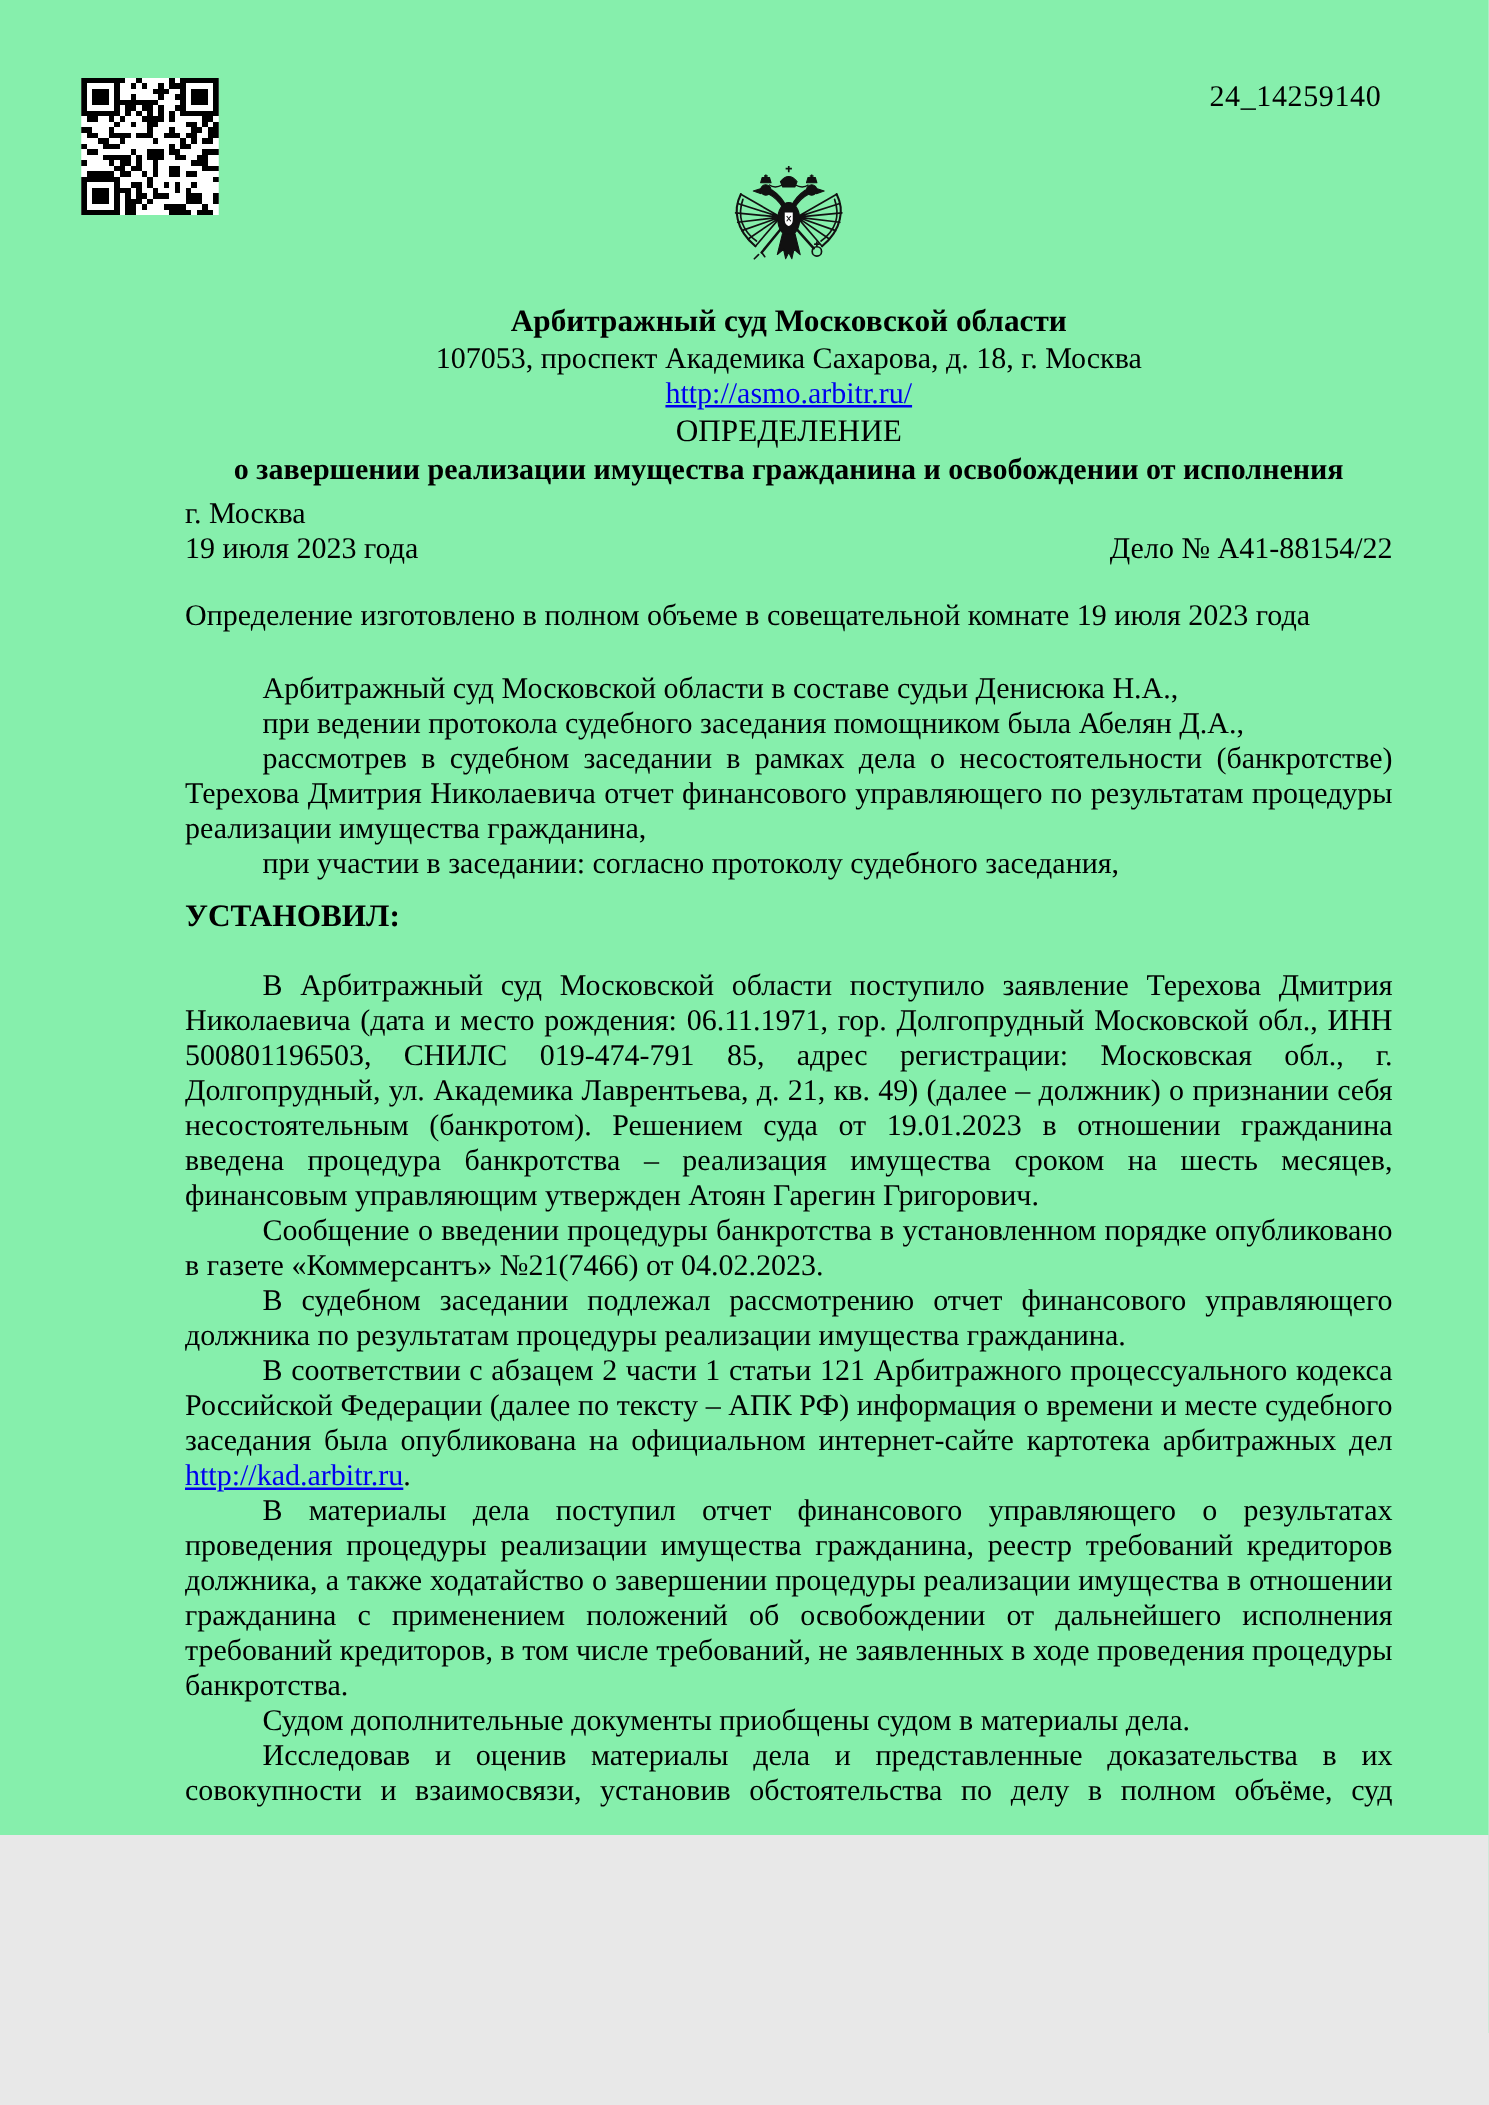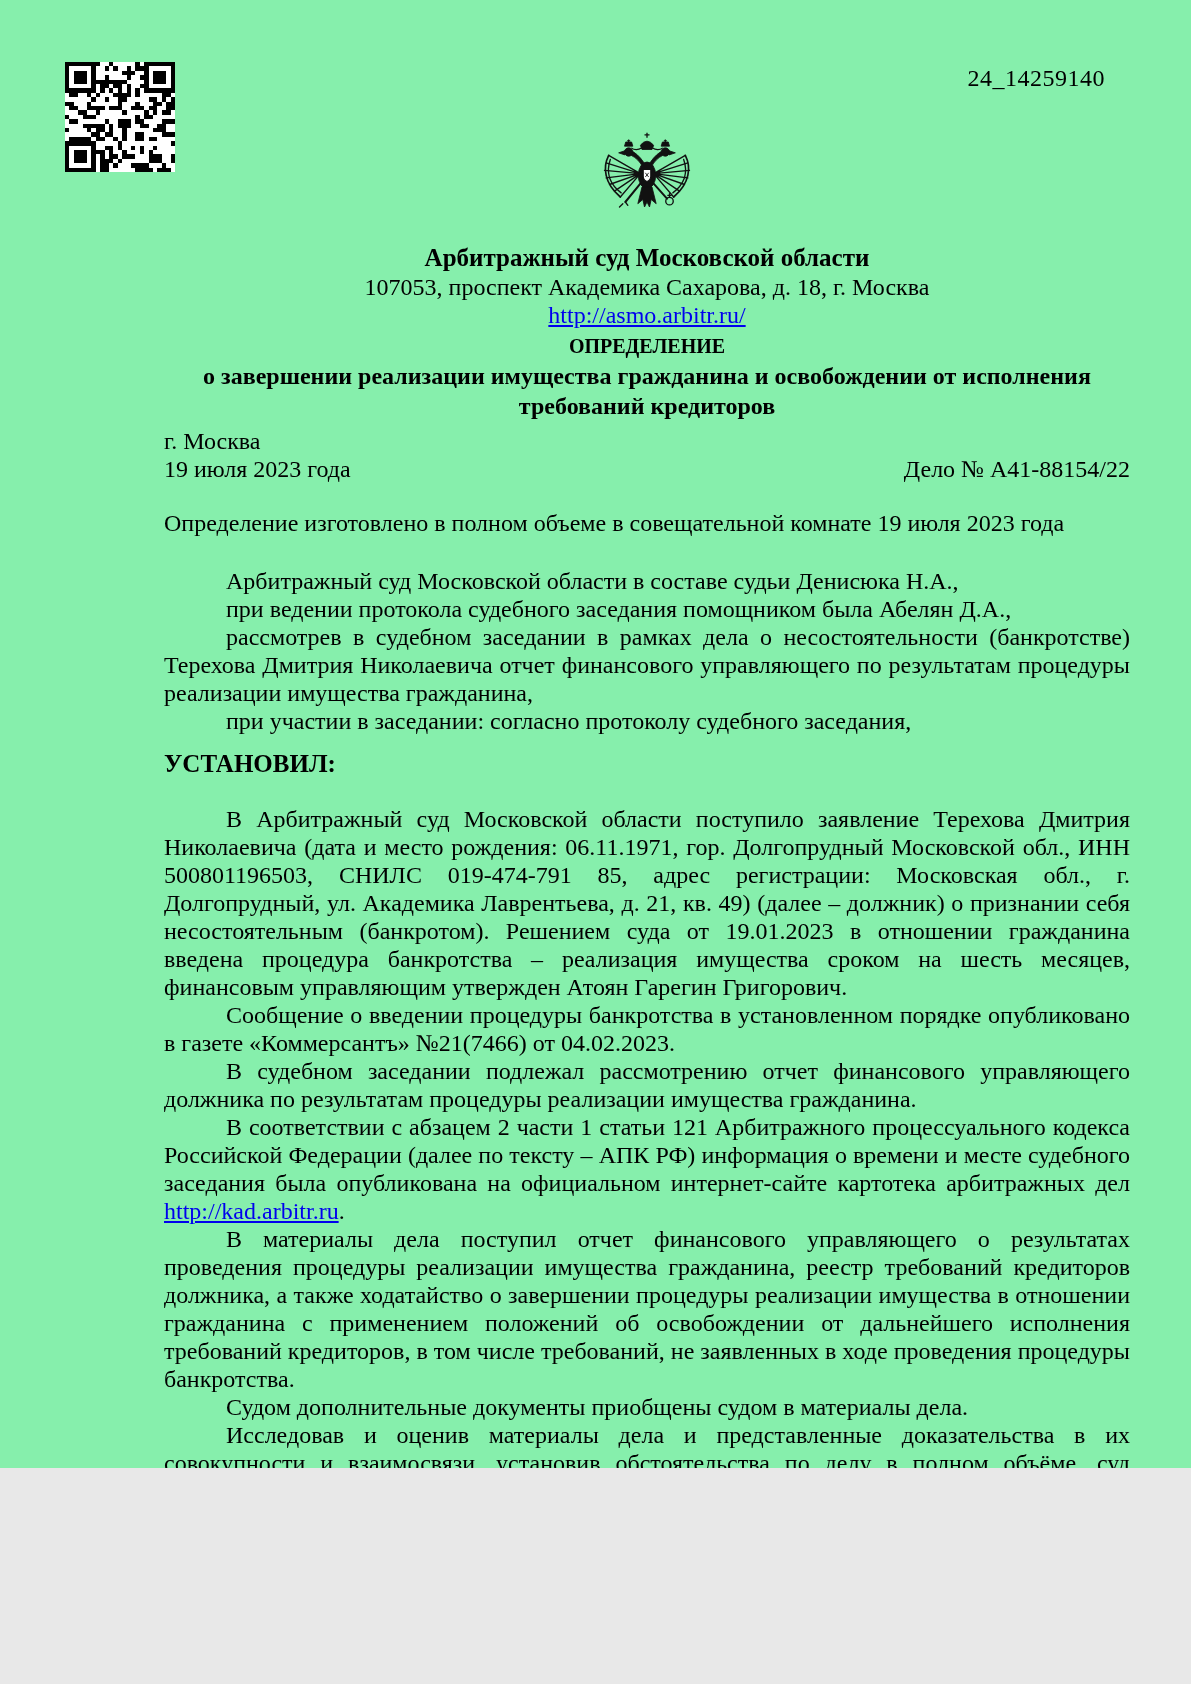--- a/index.html
+++ b/index.html
@@ -10,29 +10,29 @@
     margin:0 auto;
     font-family:"Liberation Serif","DejaVu Serif",serif;
     font-size:24px;line-height:28px;color:#000;
     overflow:hidden;
   }
   .doc-number{
     position:absolute;top:64px;right:86px;
     font-size:24px;letter-spacing:.5px;
   }
   .qr{position:absolute;left:65px;top:62px;width:110px;height:110px;}
-  .content{position:absolute;left:164px;top:0;width:966px;}
+  .content{position:absolute;left:148px;top:0;width:966px;}
   .emblem-wrap{text-align:center;margin-top:127px;height:110px;}
   .emblem{display:inline-block;width:100px;height:110px;}
   .center{text-align:center;}
   .court-name{font-weight:bold;font-size:25px;line-height:30px;margin-top:6px;}
   .court-address{line-height:28px;text-align:center;}
   .court-site{line-height:28px;}
   a.doc-link{color:#0000EE;text-decoration:underline;cursor:pointer;}
-  .doc-title{font-weight:bold;font-size:20px;line-height:30px;margin-top:2px;}
+  .doc-title{font-weight:normal;font-size:25px;line-height:30px;margin-top:2px;}
   .doc-subtitle{font-weight:bold;font-size:24px;line-height:30px;}
   .place-line{margin-top:6px;}
   .date-case{display:flex;justify-content:space-between;}
   .made-note{margin-top:26px;}
   p{margin:0;padding:0;}
   .intro-block{margin-top:30px;}
   .ind{text-indent:62px;}
   .just{text-align:justify;}
   .ustanovil{font-weight:bold;font-size:25px;line-height:30px;margin-top:14px;}
   .body-block{margin-top:26px;}
@@ -309,21 +309,20 @@
     <div class="court-address center">107053, проспект Академика Сахарова, д. 18, г. Москва</div>
 
     <div class="court-site center">
       <a class="doc-link">http://asmo.arbitr.ru/</a>
     </div>
 
     <div class="doc-title center">ОПРЕДЕЛЕНИЕ</div>
 
     <div class="doc-subtitle center">
       <div>о завершении реализации имущества гражданина  и освобождении от исполнения</div>
-      <div>требований кредиторов</div>
     </div>
 
     <div class="place-line">г. Москва</div>
 
     <div class="date-case">
       <span>19 июля 2023 года</span>
       <span>Дело № А41-88154/22</span>
     </div>
 
     <p class="made-note">Определение изготовлено в полном объеме в совещательной комнате 19 июля 2023 года</p>

